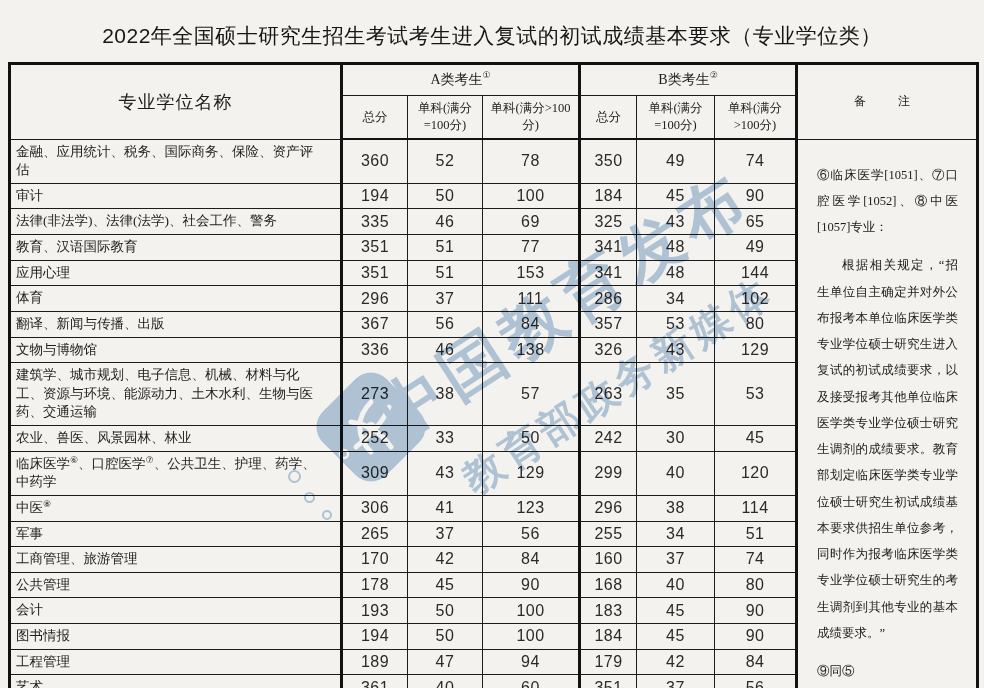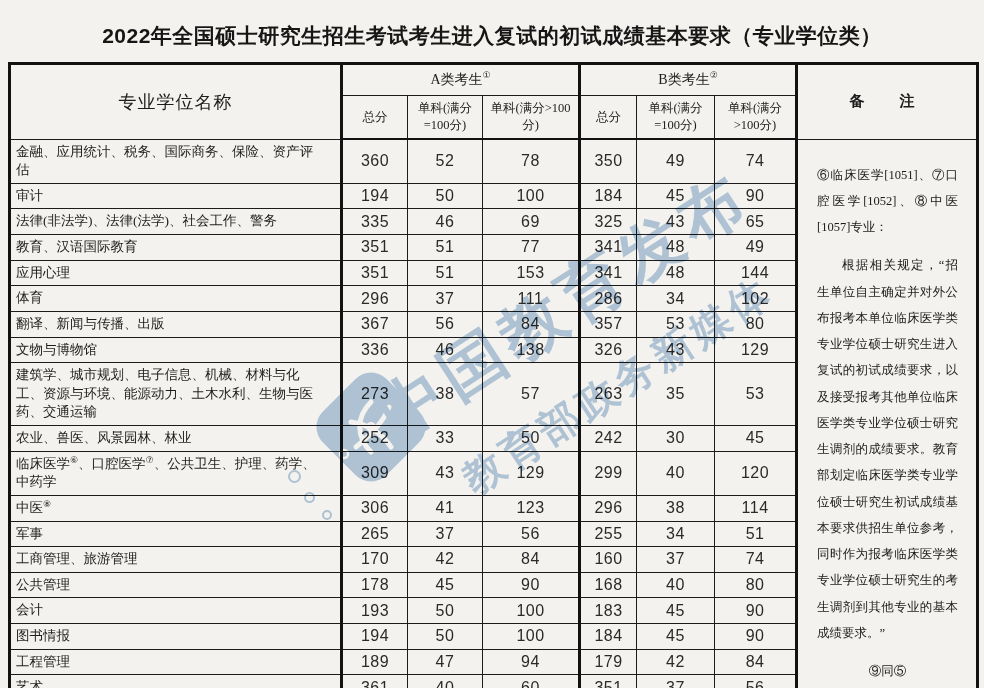--- a/index.html
+++ b/index.html
@@ -8,55 +8,55 @@
     background:#f4f2ee;
     position:relative;
     overflow:hidden;
     font-family:"Liberation Serif","DejaVu Serif",serif;
     color:#1d1d1d;
   }
   .title {
     position:absolute; top:22px; left:0; width:100%;
     margin:0; text-align:center;
     font-family:"Liberation Sans","DejaVu Sans",sans-serif;
-    font-size:21px; font-weight:bold; color:#161616;
+    font-size:21px; font-weight:normal; color:#161616;
     letter-spacing:0.5px;
   }
   table.score-table {
     position:absolute; top:62px; left:8px;
     width:968px;
     border-collapse:collapse;
     table-layout:fixed;
     border:3px solid #121212;
   }
   .score-table th, .score-table td { border:1px solid #1c1c1c; }
   .thick-left { border-left:3px solid #121212 !important; }
   th { font-weight:normal; }
   .name-head { font-size:18px; letter-spacing:1px; }
   .group-head { font-size:14px; height:26px; padding:2px 0;font-family:Liberation Serif, serif; }
   .sub-head { font-size:12.5px; line-height:1.35; padding:3px 1px; height:36px; }
   .sub-head-row th { border-bottom:2px solid #121212; }
-  .remark-head { font-size:15px; letter-spacing:10px;font-weight:bold; }
+  .remark-head { font-size:12px; letter-spacing:10px; }
   .name-cell {
     font-size:13.5px; line-height:1.38;
     padding:3px 16px 3px 5px; text-align:left;
   }
   .num-cell {
     font-family:"Liberation Sans","DejaVu Sans",sans-serif;
     font-size:16px; text-align:center; color:#2a2a2a;
     padding:2px 0; letter-spacing:0.5px;
   }
   .remark-cell {
     vertical-align:top; text-align:justify;
     padding:10px 6px 6px 7px;
     font-size:12.5px; line-height:2.1; color:#1b1b1b;
   }
   .remark-cell p { margin:12px; }
   .remark-p2 { text-indent:2em; }
-  .remark-p3 { margin-top:2.6em; text-align:center; }
+  .remark-p3 { margin-top:2.6em; text-align:left; }
   sup { font-size:9px; line-height:0; }
   
   .watermark {
     position:absolute; inset:0; z-index:5;
     pointer-events:none;
     mix-blend-mode:multiply;
     opacity:0.42;
   }
   .wm-text {
     position:absolute; white-space:nowrap;

